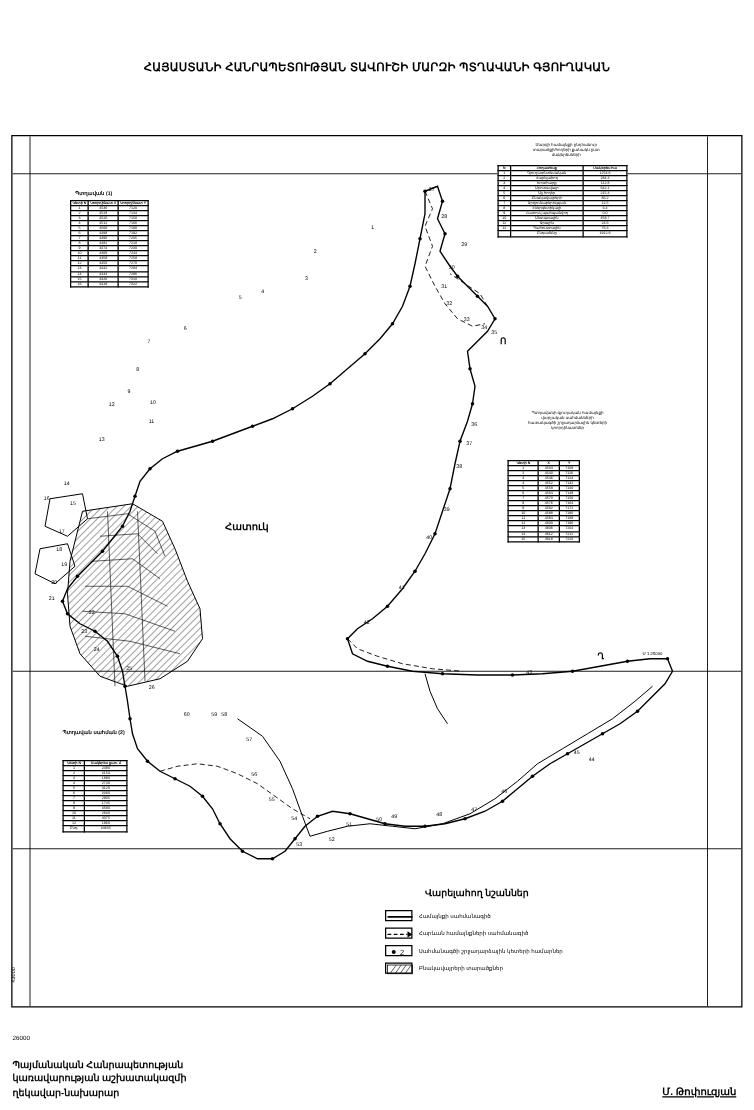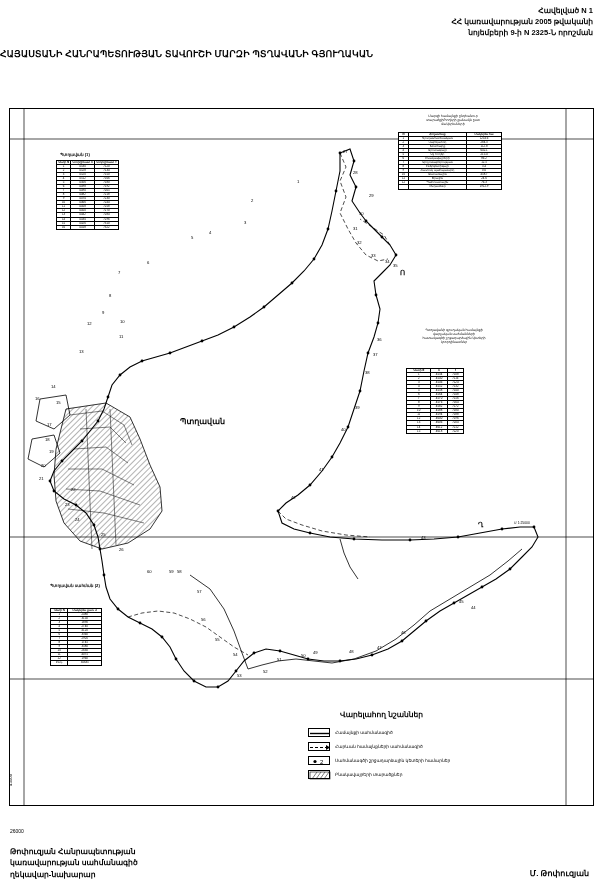--- a/index.html
+++ b/index.html
@@ -23,21 +23,21 @@
     right: 10px; top: 6px;
     text-align: right;
     font-size: 7.5px;
     font-weight: bold;
     line-height: 1.45;
     white-space: nowrap;
   }
   .title-block {
     position: absolute;
     left: 0; right: 0; top: 48px;
-    text-align: left;
+    text-align: center;
     font-size: 9.2px;
     font-weight: bold;
     line-height: 1.5;
     letter-spacing: 0.2px;
   }
 
   
   .map-frame {
     position: absolute;
     left: 9px; top: 108px;
@@ -134,37 +134,33 @@
     font-weight: bold;
     line-height: 1.5;
     white-space: nowrap;
   }
   .foot-right {
     position: absolute;
     right: 14px; bottom: 10px;
     font-size: 8px;
     font-weight: bold;
     white-space: nowrap;
+    text-decoration: underline;
   }
   .foot-num {
     position: absolute;
     left: 10px; top: 828px;
     font-size: 5px;
   }
 </style>
 </head>
 <body>
 
 <div id="page">
 
-  <div class="hdr-right">
-    <div>Հավելված N 1</div>
-    <div>ՀՀ կառավարության 2005 թվականի</div>
-    <div>նոյեմբերի 9-ի N 2325-Ն որոշման</div>
-  </div>
 
   <div class="title-block">
     <div>ՀԱՅԱՍՏԱՆԻ ՀԱՆՐԱՊԵՏՈՒԹՅԱՆ ՏԱՎՈՒՇԻ ՄԱՐԶԻ ՊՏՂԱՎԱՆԻ ԳՅՈՒՂԱԿԱՆ</div>
   </div>
 
   <div class="map-frame">
 
     <svg class="map-svg" width="583" height="696" viewBox="0 0 583 696">
 
       <g stroke="#000" stroke-width="0.7" fill="none">
@@ -288,21 +284,21 @@
         <circle cx="192" cy="232" r="1.4"></circle>
           <circle cx="224" cy="218" r="1.4"></circle>
         <circle cx="254" cy="198" r="1.4"></circle>
           <circle cx="282" cy="174" r="1.4"></circle>
         <circle cx="304" cy="150" r="1.4"></circle>
           <circle cx="318" cy="120" r="1.4"></circle>
         <circle cx="326" cy="82" r="1.4"></circle>
       </g>
     </svg>
 
-    <div class="mlabel" style="left:170px; top:308px;">Պտղավան</div>
+    <div class="mlabel" style="left:170px; top:308px;">Հատուկ</div>
     <div class="mlabel" style="left:390px; top:160px; font-size:7px;">Ո</div>
     <div class="mlabel" style="left:468px; top:412px; font-size:7px;">Ղ</div>
     <div class="scale-note" style="left:504px; top:412px;">Մ 1:25000</div>
   <div class="mnum" style="left: 287px; top: 70px;">1</div>
       <div class="mnum" style="left: 241px; top: 89px;">2</div>
       <div class="mnum" style="left: 234px; top: 111px;">3</div>
       <div class="mnum" style="left: 199px; top: 121px;">4</div>
       <div class="mnum" style="left: 181px; top: 126px;">5</div>
       <div class="mnum" style="left: 137px; top: 151px;">6</div>
       <div class="mnum" style="left: 108px; top: 161px;">7</div>
@@ -736,19 +732,19 @@
             <line x1="7" y1="8" x2="12" y2="1"></line>
           <line x1="11" y1="8" x2="16" y2="1"></line>
             <line x1="15" y1="8" x2="20" y2="1"></line>
         </g>
       </svg>
     </span>
     <span>Բնակավայրերի տարածքներ</span>
   </div>
 
   <div class="foot-left">
-    <div>Թոփուզյան Հանրապետության</div>
-    <div>կառավարության սահմանագիծ</div>
+    <div>Պայմանական Հանրապետության</div>
+    <div>կառավարության աշխատակազմի</div>
     <div>ղեկավար-նախարար</div>
   </div>
   <div class="foot-right">Մ. Թոփուզյան</div>
 
 </div>
 
 </body></html>

